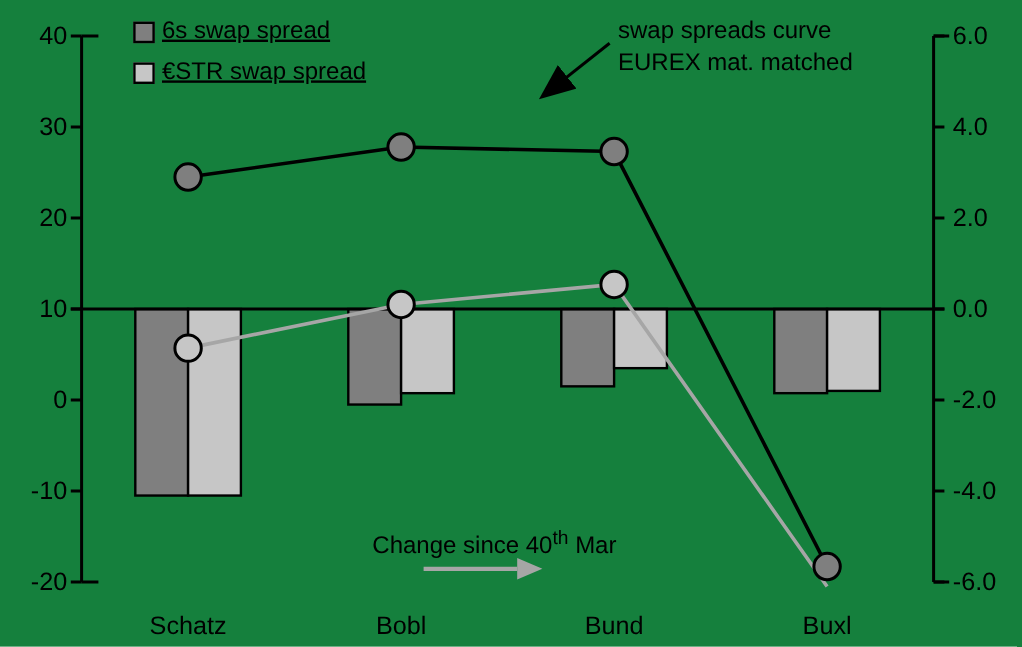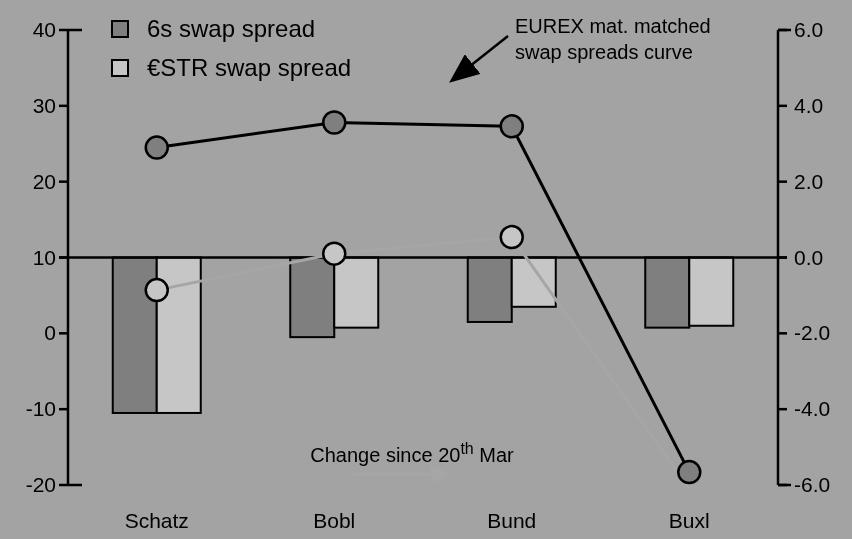--- a/index.html
+++ b/index.html
@@ -1,25 +1,25 @@
 <!DOCTYPE html>
 <html><head>
 <meta charset="utf-8">
 <style>
   html,body{margin:0;padding:0;background:#fff;}
   #stage{
-    position:relative;width:852px;height:539px;background:#a3a3a3;
+    position:relative;width:852px;height:539px;background:#15803d;
     font-family:"Liberation Sans",sans-serif;color:#000;overflow:hidden;
   }
   #chart-svg{position:absolute;left:0;top:0;}
   .overlay{position:absolute;}
   .legend{left:111px;top:15px;display:flex;flex-direction:column;gap:11px;}
   .legend-row{display:flex;align-items:center;}
   .swatch{width:14px;height:14px;border:2px solid #000;flex:0 0 auto;}
-  .legend-label{font-size:24px;padding-left:18px;white-space:nowrap;}
+  .legend-label{font-size:20px;padding-left:6px;white-space:nowrap;text-decoration:underline;}
   .curve-annotation{left:515px;top:13px;font-size:20px;line-height:26px;white-space:nowrap;}
   .change-annotation{left:282px;top:440px;width:260px;text-align:center;font-size:20px;white-space:nowrap;}
   .change-annotation sup{font-size:16px;}
   text{font-family:"Liberation Sans",sans-serif;}
 </style>
 </head>
 <body>
 
 <div id="stage">
   <svg id="chart-svg" width="852" height="539" viewBox="0 0 852 539">
@@ -97,20 +97,20 @@
       <span class="swatch" id="swatch-0" style="background: rgb(127, 127, 127);"></span>
       <span class="legend-label">6s swap spread</span>
     </div>
     <div class="legend-row">
       <span class="swatch" id="swatch-1" style="background: rgb(198, 198, 198);"></span>
       <span class="legend-label">€STR swap spread</span>
     </div>
   </div>
 
   <div class="overlay curve-annotation">
+    <div>swap spreads curve</div>
     <div>EUREX mat. matched</div>
-    <div>swap spreads curve</div>
   </div>
 
   <div class="overlay change-annotation">
-    <span>Change since 20</span><sup>th</sup><span> Mar</span>
+    <span>Change since 40</span><sup>th</sup><span> Mar</span>
   </div>
 </div>
 
 </body></html>

